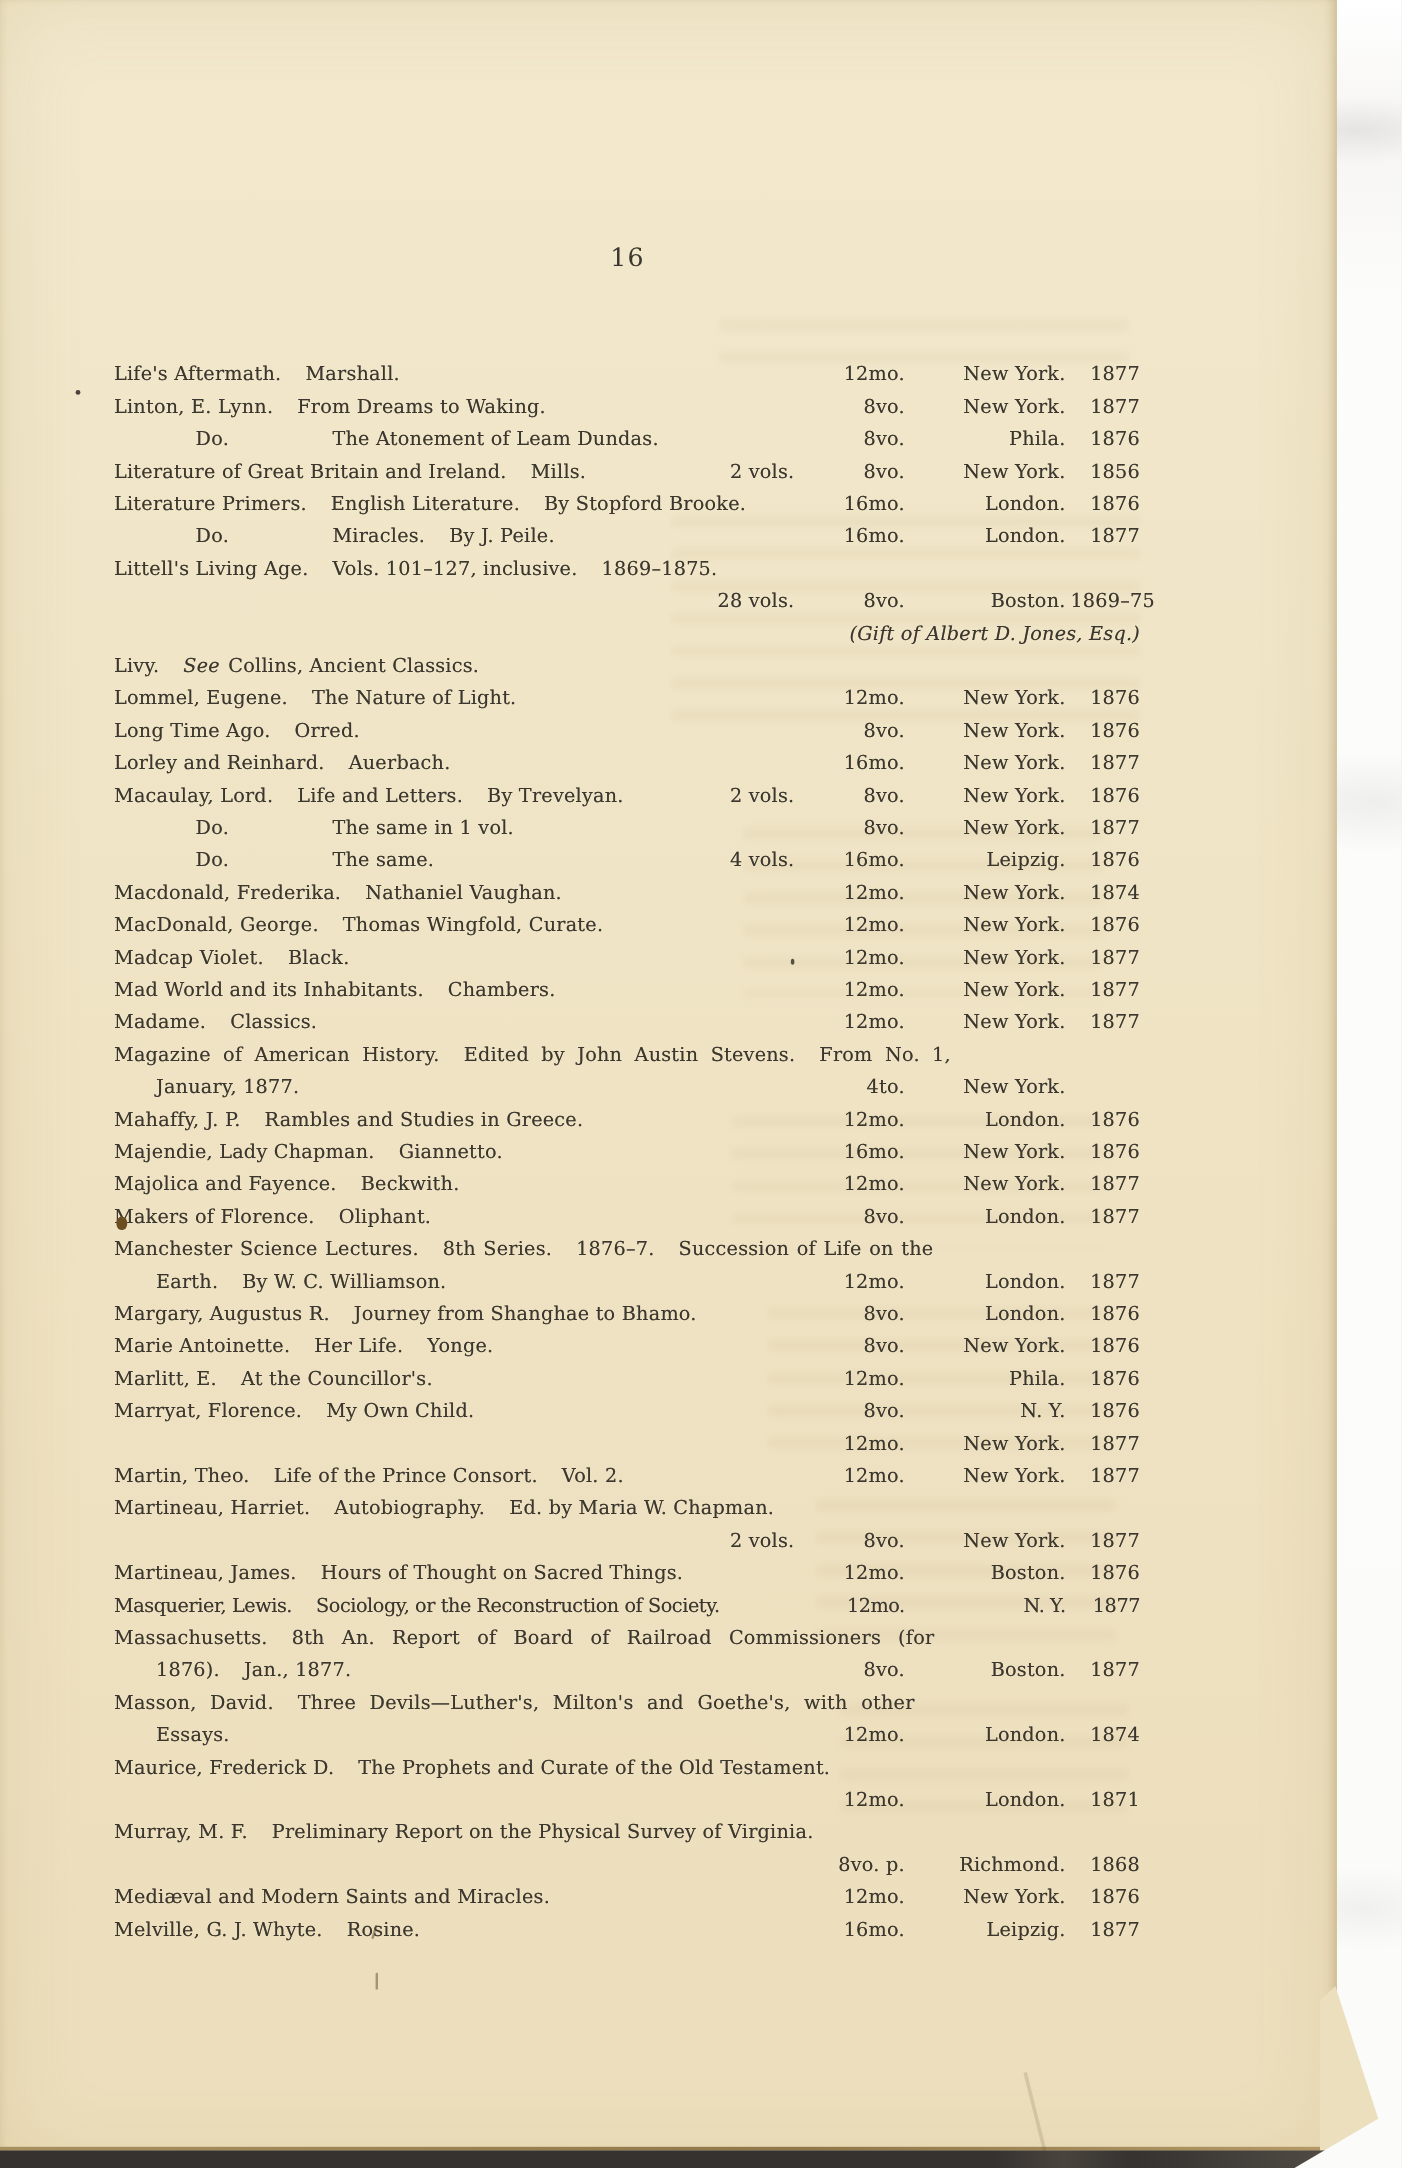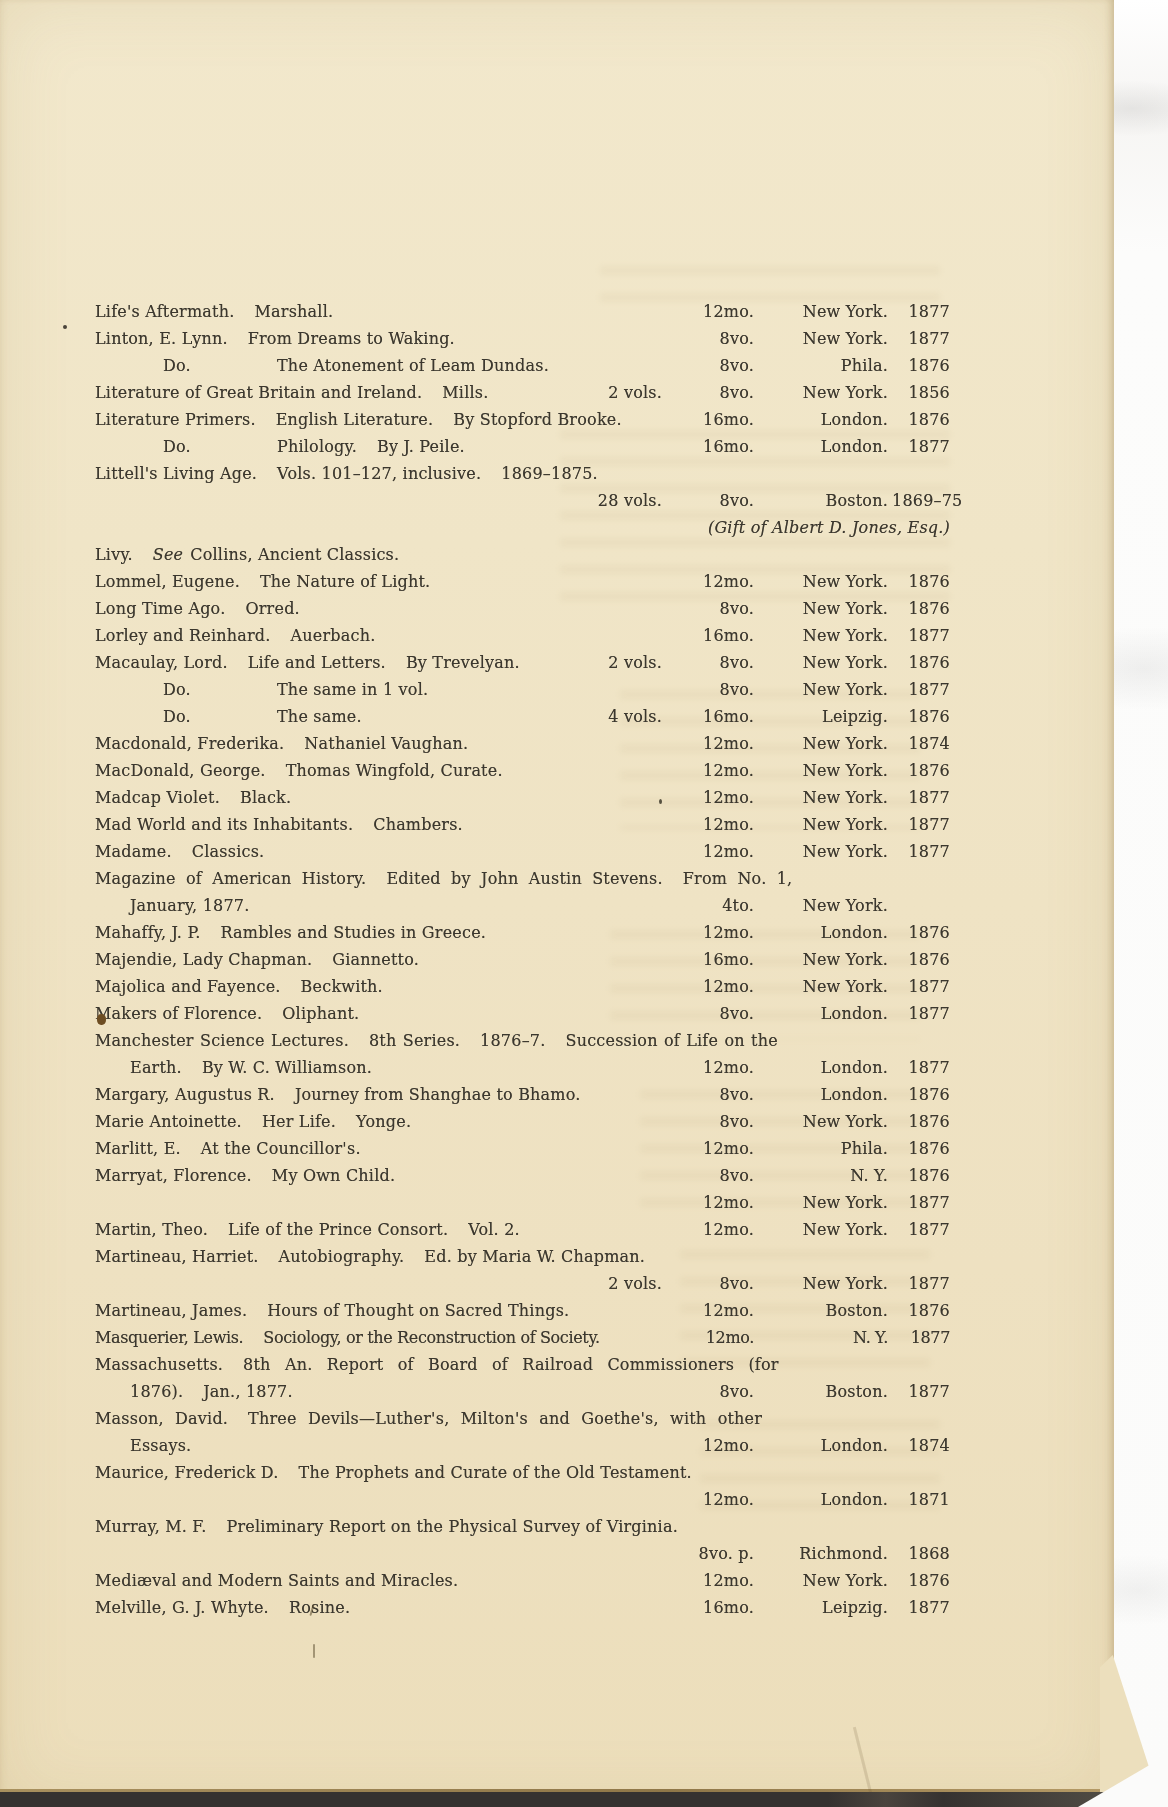--- a/index.html
+++ b/index.html
@@ -59,20 +59,21 @@
   <div class="sheet">
 
     <div class="bleed" style="left:600px;top:266px;width:340px;height:42px;"></div>
     <div class="bleed" style="left:560px;top:430px;width:390px;height:180px;"></div>
     <div class="bleed" style="left:620px;top:690px;width:300px;height:140px;"></div>
     <div class="bleed" style="left:610px;top:930px;width:310px;height:110px;"></div>
     <div class="bleed" style="left:640px;top:1090px;width:280px;height:130px;"></div>
     <div class="bleed" style="left:680px;top:1250px;width:250px;height:120px;"></div>
     <div class="bleed" style="left:700px;top:1420px;width:240px;height:90px;"></div>
 
+    <div class="pagenum">16</div>
 
     <div id="entries">
         <div class="line" style="top: 266px;">
           <span class="lt" style="left: 95px;"><span class="seg">Life's Aftermath.</span><span class="seg" style="margin-left: 20px;">Marshall.</span></span>
           <span class="col c-size">12mo.</span>
           <span class="col c-place">New York.</span>
           <span class="col c-year">1877</span>
         </div>
         <div class="line" style="top: 293px;">
           <span class="lt" style="left: 95px;"><span class="seg">Linton, E. Lynn.</span><span class="seg" style="margin-left: 20px;">From Dreams to Waking.</span></span>
@@ -95,21 +96,21 @@
           <span class="col c-year">1856</span>
         </div>
         <div class="line" style="top: 374px;">
           <span class="lt" style="left: 95px;"><span class="seg">Literature Primers.</span><span class="seg" style="margin-left: 20px;">English Literature.</span><span class="seg" style="margin-left: 20px;">By Stopford Brooke.</span></span>
           <span class="col c-size">16mo.</span>
           <span class="col c-place">London.</span>
           <span class="col c-year">1876</span>
         </div>
         <div class="line" style="top: 401px;">
           <span class="lt" style="left: 163px;">Do.</span>
-          <span class="lt" style="left: 277px;"><span class="seg">Philology.</span><span class="seg" style="margin-left: 20px;">By J. Peile.</span></span>
+          <span class="lt" style="left: 277px;"><span class="seg">Miracles.</span><span class="seg" style="margin-left: 20px;">By J. Peile.</span></span>
           <span class="col c-size">16mo.</span>
           <span class="col c-place">London.</span>
           <span class="col c-year">1877</span>
         </div>
         <div class="line" style="top: 428px;">
           <span class="lt" style="left: 95px;"><span class="seg">Littell's Living Age.</span><span class="seg" style="margin-left: 20px;">Vols. 101–127, inclusive.</span><span class="seg" style="margin-left: 20px;">1869–1875.</span></span>
         </div>
         <div class="line" style="top: 455px;">
           <span class="col c-vols">28 vols.</span>
           <span class="col c-size">8vo.</span>

